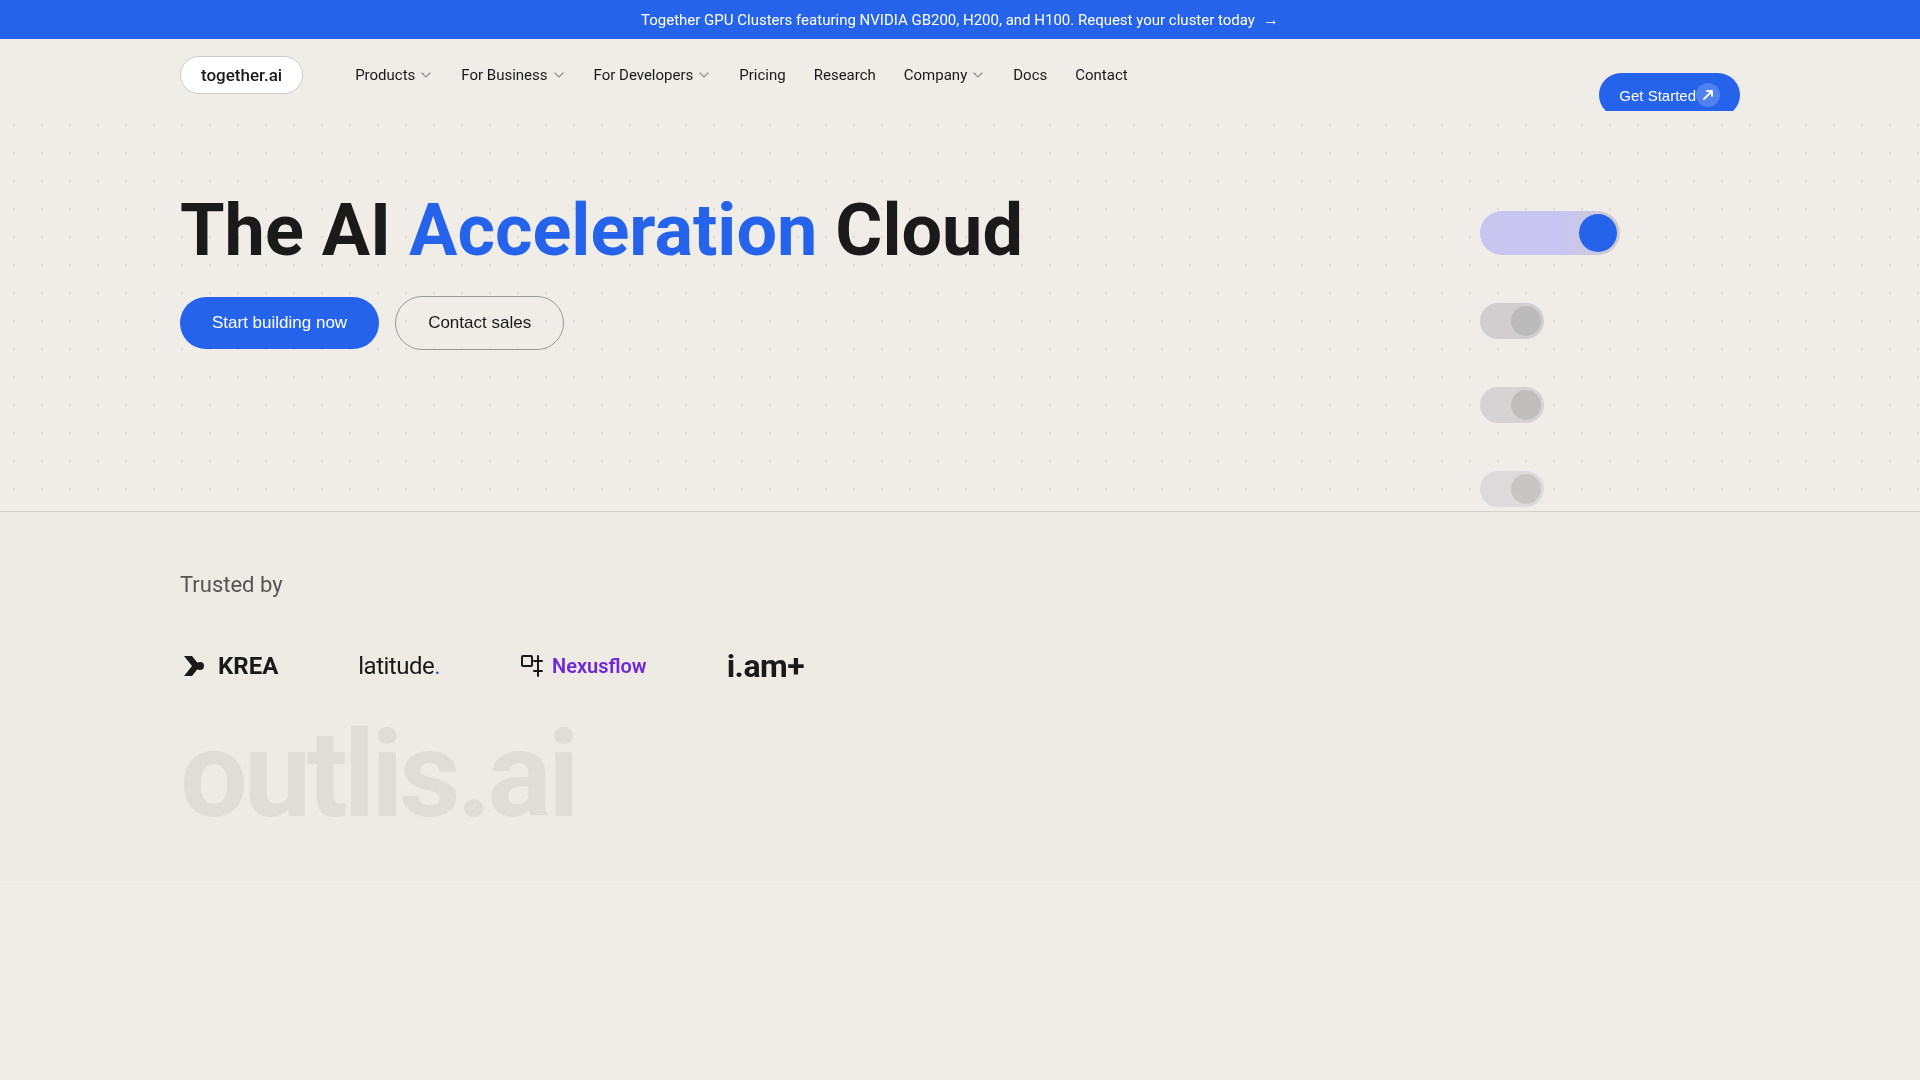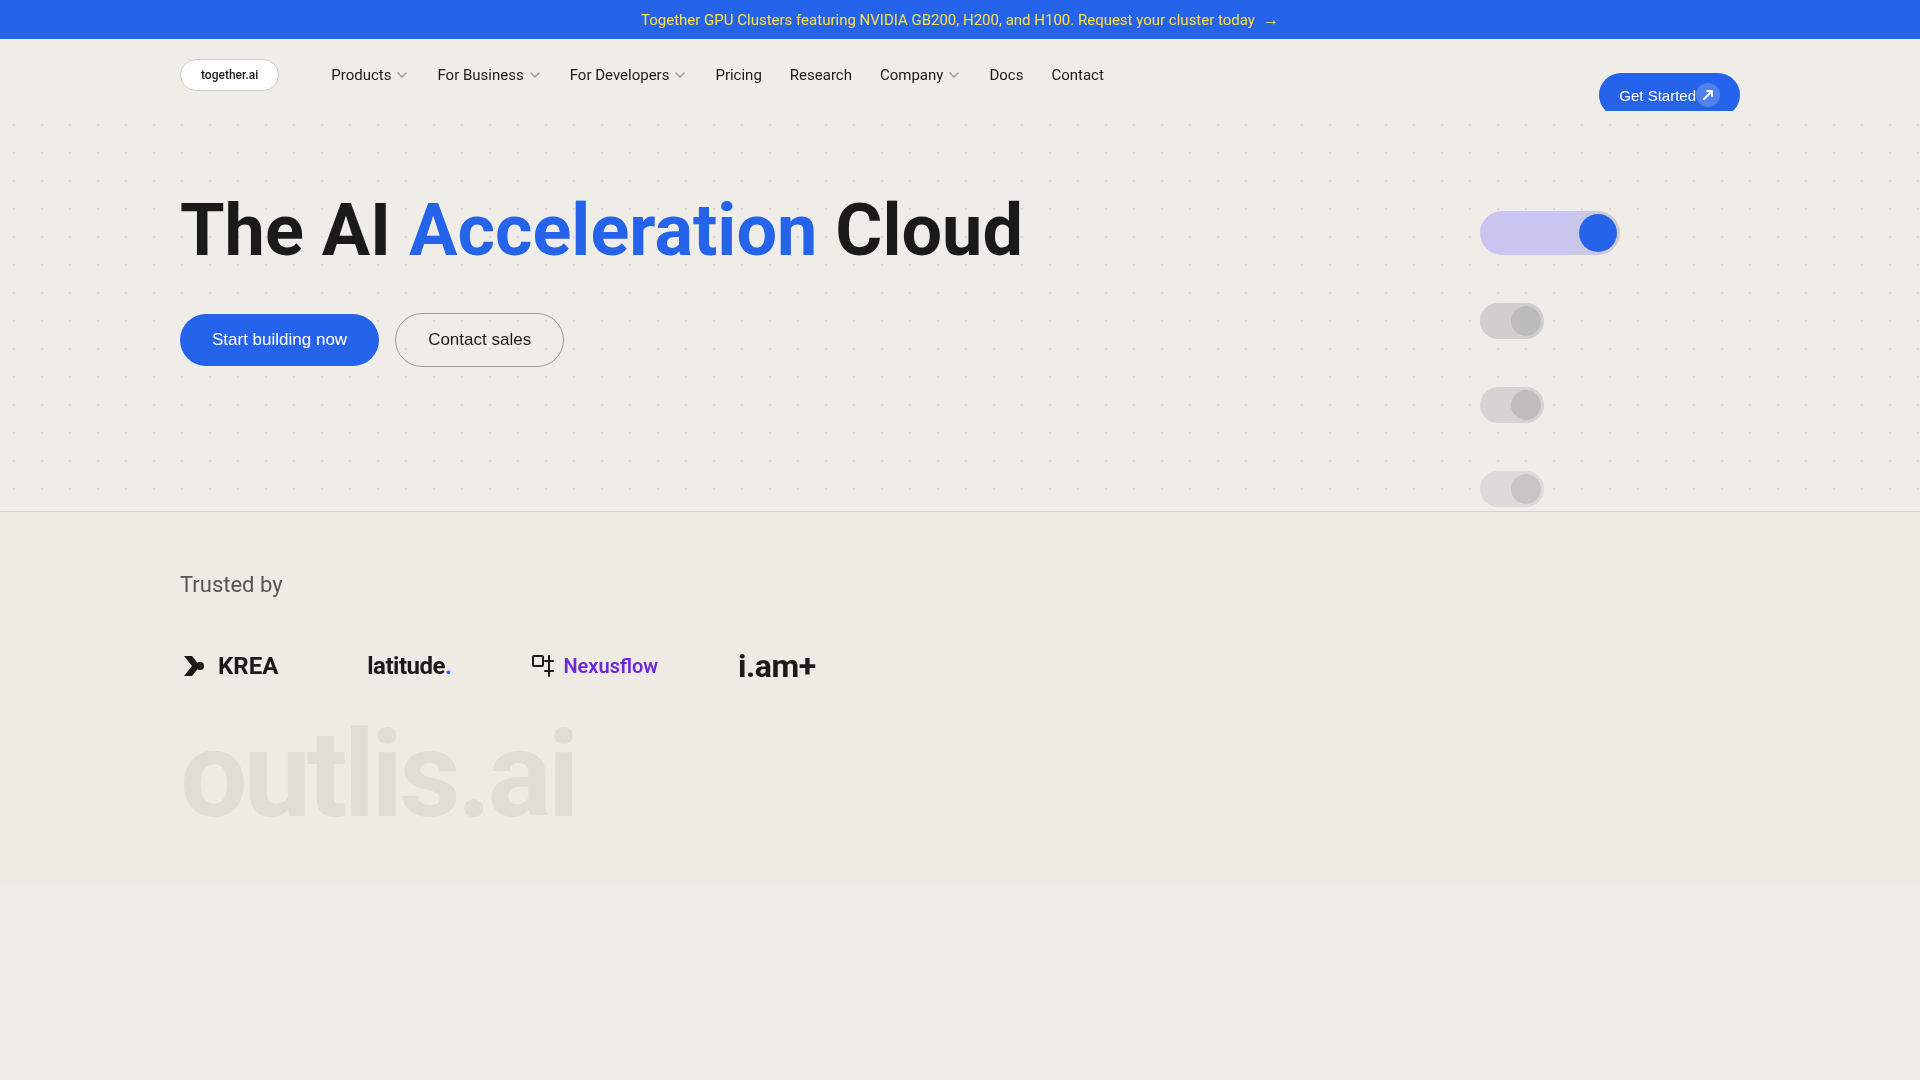--- a/index.html
+++ b/index.html
@@ -7,21 +7,21 @@
       font-family: -apple-system, BlinkMacSystemFont, 'Segoe UI', Roboto, sans-serif;
       background: #f0ede8;
       width: 1920px;
       min-height: 1080px;
       overflow-x: hidden;
     }
 
     
     .announcement-bar {
       background: #2563eb;
-      color: #fde047;
+      color: #ffffff;
       text-align: center;
       padding: 10px 20px;
       font-size: 15px;
       display: flex;
       align-items: center;
       justify-content: center;
       gap: 8px;
     }
 
     
@@ -31,21 +31,21 @@
       display: flex;
       align-items: center;
       height: 72px;
       gap: 0;
       border-bottom: none;
     }
     .logo-wrapper {
       border: 1.5px solid #ccc;
       border-radius: 24px;
       padding: 8px 20px;
-      font-size: 12px;
+      font-size: 17px;
       font-weight: 500;
       color: #1a1a1a;
       margin-right: 40px;
       background: white;
       white-space: nowrap;
     }
     .nav-links {
       display: flex;
       align-items: center;
       gap: 4px;
@@ -109,21 +109,21 @@
     }
     .hero-content {
       flex: 1;
       max-width: 850px;
     }
     .hero-title {
       font-size: 72px;
       font-weight: 700;
       line-height: 1.1;
       color: #1a1a1a;
-      margin-bottom: 43px;
+      margin-bottom: 26px;
     }
     .hero-title-accent {
       color: #2563eb;
     }
     .hero-subtitle {
       font-size: 22px;
       color: #444;
       line-height: 1.55;
       margin-bottom: 44px;
       max-width: 700px;
@@ -276,24 +276,23 @@
       color: #1a1a1a;
     }
     .krea-icon {
       width: 28px;
       height: 28px;
     }
 
     
     .latitude-logo {
       font-size: 24px;
-      font-weight: 700;
+      font-weight: 400;
       color: #1a1a1a;
       letter-spacing: -0.5px;
-      margin-left: 9px;
     }
     .latitude-dot {
       color: #2563eb;
     }
 
     
     .nexusflow-logo {
       display: flex;
       align-items: center;
       gap: 8px;

